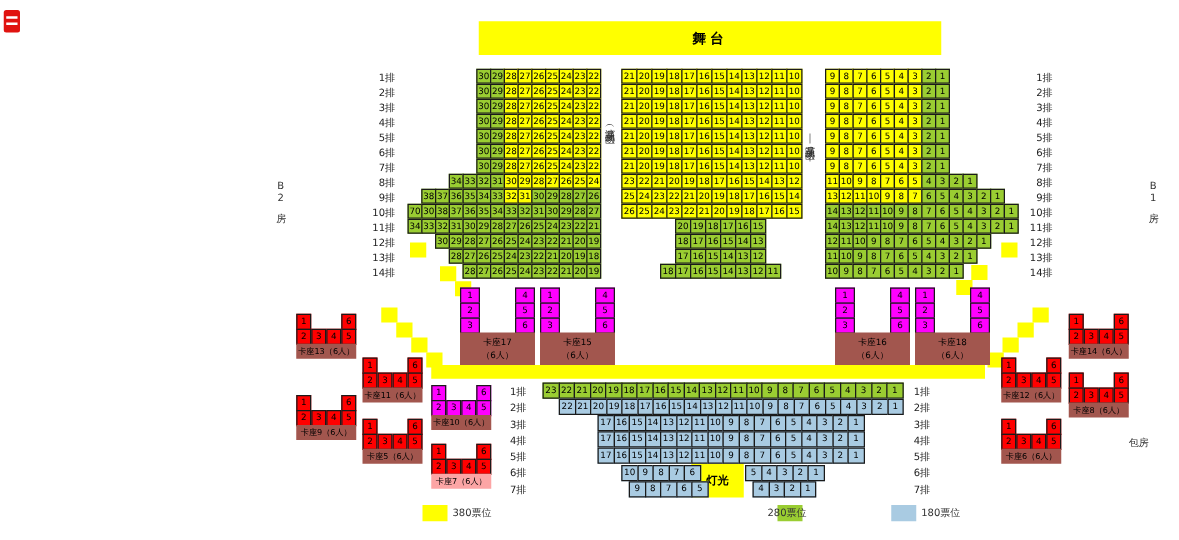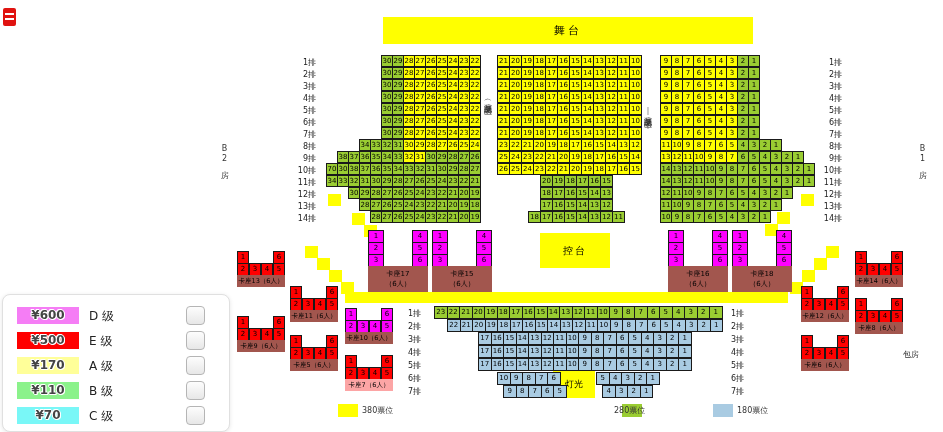--- a/index.html
+++ b/index.html
@@ -1,21 +1,21 @@
 <!DOCTYPE html>
 <html><head>
 <meta charset="utf-8">
 <style>
   html,body{margin:0;padding:0;background:#fff;}
   .canvas{position:relative;width:943px;height:432px;background:#ffffff;overflow:hidden;
           font-family:"DejaVu Sans",sans-serif;}
   .logo-mark{position:absolute;left:3px;top:8px;width:13px;height:18px;background:#e01310;border-radius:2px;}
   .logo-mark:after{content:"";position:absolute;left:2px;top:5px;width:9px;height:2px;background:#fff;box-shadow:0 5px 0 #fff;}
   .zone{position:absolute;background:#ffff00;display:flex;align-items:center;justify-content:center;
-        font-weight:normal;color:#000;}
+        font-weight:bold;color:#000;}
   .stage{left:383px;top:17px;width:370px;height:27px;font-size:11px;letter-spacing:3px;}
   .control{left:540px;top:233px;width:70px;height:35px;font-size:10px;letter-spacing:2px;}
   .lighting{left:553px;top:370px;width:42px;height:28px;font-size:9px;}
   .walkway{position:absolute;left:345px;top:292px;width:443px;height:11px;background:#ffff00;}
   .seat{position:absolute;box-sizing:border-box;border:1px solid #1a1a1a;font-size:7px;
         text-align:center;color:#000;overflow:hidden;cursor:pointer;}
   .stair{position:absolute;width:13px;height:12px;background:#ffff00;}
   .rlabel{position:absolute;width:22px;font-size:8px;color:#222;text-align:right;white-space:nowrap;}
   .vlabel{position:absolute;writing-mode:vertical-rl;text-orientation:upright;font-size:8px;color:#333;
           letter-spacing:1px;white-space:nowrap;}
@@ -33,21 +33,20 @@
   .tswatch{position:absolute;width:20px;height:13px;}
   .tlabel{position:absolute;font-size:8px;color:#333;line-height:13px;white-space:nowrap;}
 </style>
 </head>
 <body>
 
 <div class="canvas">
   <div class="logo-mark"></div>
 
   <div class="zone stage">舞台</div>
-  <div class="zone control">控台</div>
   <div class="zone lighting">灯光</div>
   <div class="walkway"></div>
 
   <div class="vlabel" style="left:481px;top:96px;">（演员互动区）</div>
   <div class="vlabel" style="left:641px;top:101px;">｜演员互动区｜</div>
   <div class="vlabel" style="left:218px;top:144px;">B2房</div>
   <div class="vlabel" style="left:916px;top:144px;">B1房</div>
   <div class="hlabel" style="left:903px;top:349px;">包房</div>
 
   <div id="seatmap">
@@ -797,37 +796,20 @@
         <div class="bseat" style="left: 801px; top: 335px; width: 12px; height: 13px; line-height: 11px; background: rgb(255, 0, 0);">1</div>
         <div class="bseat" style="left: 837px; top: 335px; width: 12px; height: 13px; line-height: 11px; background: rgb(255, 0, 0);">6</div>
         <div class="bseat" style="left: 801px; top: 347px; width: 12px; height: 13px; line-height: 11px; background: rgb(255, 0, 0);">2</div>
         <div class="bseat" style="left: 813px; top: 347px; width: 12px; height: 13px; line-height: 11px; background: rgb(255, 0, 0);">3</div>
         <div class="bseat" style="left: 825px; top: 347px; width: 12px; height: 13px; line-height: 11px; background: rgb(255, 0, 0);">4</div>
         <div class="bseat" style="left: 837px; top: 347px; width: 12px; height: 13px; line-height: 11px; background: rgb(255, 0, 0);">5</div>
         <div class="blabel" style="left: 801px; top: 359px; width: 48px; height: 12px; line-height: 12px; background: rgb(162, 86, 78);">卡座6（6人）</div>
       </div>
     </div>
 
-  <div class="panel" id="price-legend">
-      <div class="swatch" style="left: 14px; top: 12px; width: 62px; height: 17px; line-height: 17px; background: rgb(245, 125, 245);">¥600</div>
-      <div class="grade" style="left: 86px; top: 13px;">D 级</div>
-      <div class="cb" style="left: 183px; top: 11px;"></div>
-      <div class="swatch" style="left: 14px; top: 37px; width: 62px; height: 17px; line-height: 17px; background: rgb(255, 0, 0);">¥500</div>
-      <div class="grade" style="left: 86px; top: 38px;">E 级</div>
-      <div class="cb" style="left: 183px; top: 36px;"></div>
-      <div class="swatch" style="left: 14px; top: 62px; width: 62px; height: 17px; line-height: 17px; background: rgb(255, 255, 153);">¥170</div>
-      <div class="grade" style="left: 86px; top: 63px;">A 级</div>
-      <div class="cb" style="left: 183px; top: 61px;"></div>
-      <div class="swatch" style="left: 14px; top: 87px; width: 62px; height: 17px; line-height: 17px; background: rgb(139, 242, 139);">¥110</div>
-      <div class="grade" style="left: 86px; top: 88px;">B 级</div>
-      <div class="cb" style="left: 183px; top: 86px;"></div>
-      <div class="swatch" style="left: 14px; top: 112px; width: 62px; height: 17px; line-height: 17px; background: rgb(121, 247, 247);">¥70</div>
-      <div class="grade" style="left: 86px; top: 113px;">C 级</div>
-      <div class="cb" style="left: 183px; top: 111px;"></div>
-    </div>
   <div id="tier-legend">
       <div class="tswatch" style="left: 338px; top: 404px; background: rgb(255, 255, 0);"></div>
       <div class="tlabel" style="left: 362px; top: 404px;">380票位</div>
       <div class="tswatch" style="left: 622px; top: 404px; background: rgb(154, 205, 50);"></div>
       <div class="tlabel" style="left: 614px; top: 404px;">280票位</div>
       <div class="tswatch" style="left: 713px; top: 404px; background: rgb(169, 203, 226);"></div>
       <div class="tlabel" style="left: 737px; top: 404px;">180票位</div>
     </div>
 </div>
 

